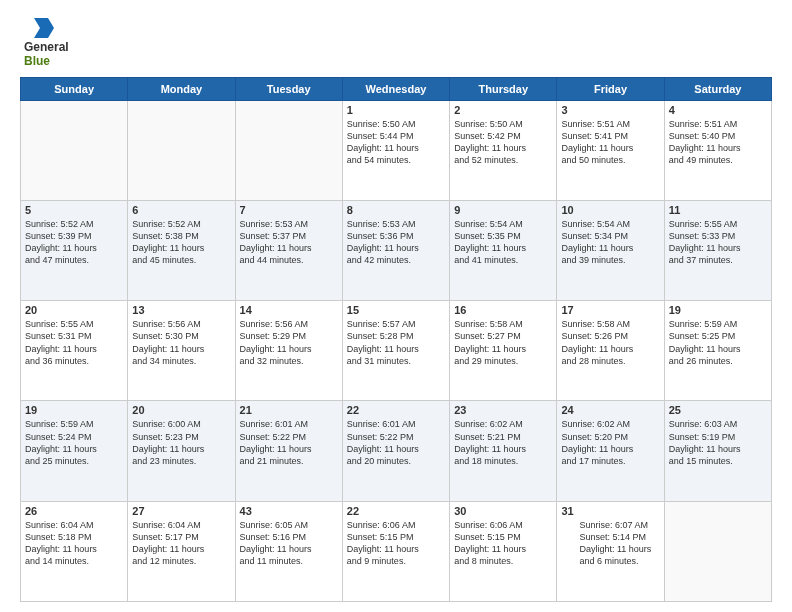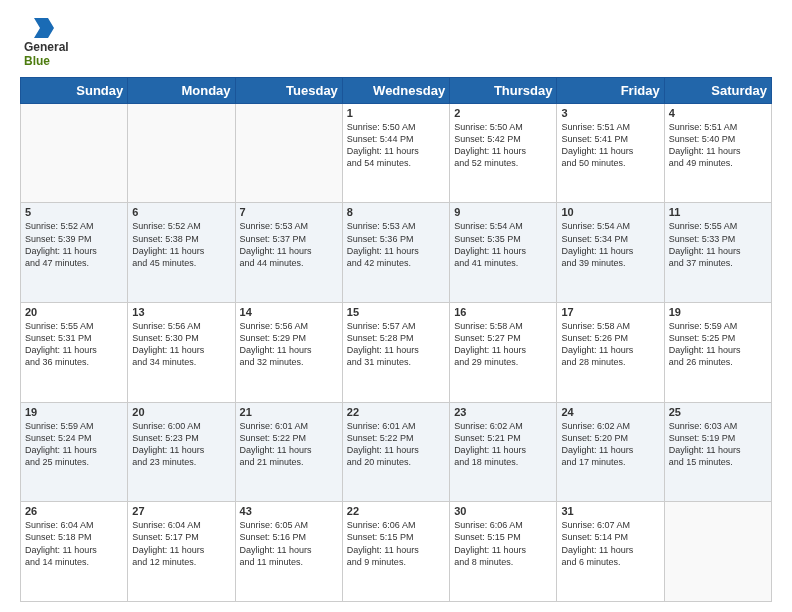--- a/index.html
+++ b/index.html
@@ -45,24 +45,24 @@
     .calendar {
       flex: 1;
       border: 1px solid #ccc;
       border-collapse: collapse;
       width: 100%;
       table-layout: fixed;
     }
     .calendar th {
       background: #2266aa;
       color: #fff;
-      font-size: 13px;
+      font-size: 11px;
       font-weight: bold;
       padding: 5px 4px;
-      text-align: right;
+      text-align: center;
       border: 1px solid #1a5599;
     }
     .calendar td {
       border: 1px solid #ccc;
       vertical-align: top;
       padding: 3px 4px;
       font-size: 9.5px;
       color: #333;
       height: 80px;
       width: calc(100% / 7);
@@ -335,21 +335,21 @@
           </td>
           <td>
             <span class="day-num">30</span>
             <div class="day-info" style="white-space: pre-line;">Sunrise: 6:06 AM
 Sunset: 5:15 PM
 Daylight: 11 hours
 and 8 minutes.</div>
           </td>
           <td>
             <span class="day-num">31</span>
-            <div class="day-info" style="white-space: pre-line;">Sunrise: 6:07 AM
+            <div class="day-info" style="white-space: pre-line; margin-left: 18px;">Sunrise: 6:07 AM
 Sunset: 5:14 PM
 Daylight: 11 hours
 and 6 minutes.</div>
           </td>
           <td class="empty"></td>
         </tr>
       </tbody>
   </table>
 </div>
 

